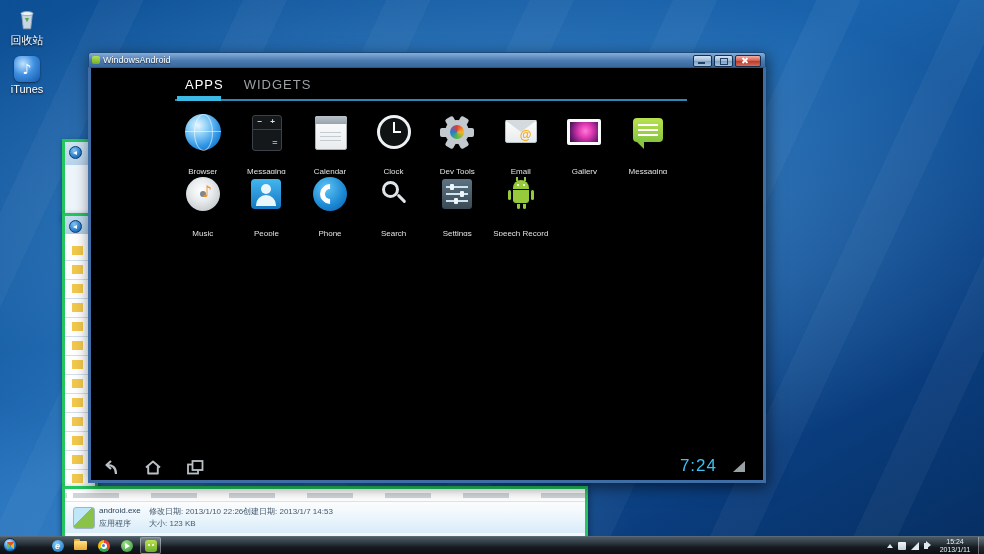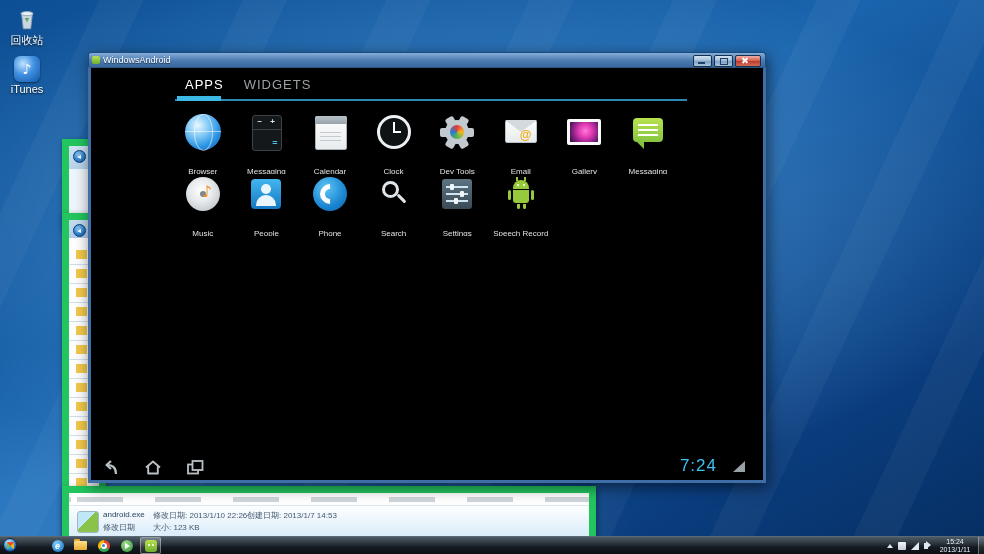--- a/index.html
+++ b/index.html
@@ -14,21 +14,21 @@
       linear-gradient(150deg,#0d4f94,#1a64ad 45%,#0a3d7e 80%,#062e61);
   }
   
   .dicon{position:absolute;width:46px;text-align:center;z-index:1;cursor:default}
   .dicon-label{font-size:11px;color:#fff;text-shadow:0 1px 2px rgba(0,0,0,.9);margin-top:1px;white-space:nowrap}
   .itunes-ic{width:26px;height:26px;margin:0 auto;border-radius:6px;
     background:radial-gradient(circle at 35% 30%, #bfe3ff, #3f8fe0 45%, #1255a8);
     display:flex;align-items:center;justify-content:center;box-shadow:0 1px 2px rgba(0,0,0,.5)}
   .itunes-ic span{color:#fff;font-size:14px;font-family:"DejaVu Sans",sans-serif}
   
-  .bgwin{position:absolute;z-index:2;border:7px solid #22c55e;box-shadow:1px 2px 6px rgba(0,0,0,.4);background:#f4f8fc}
+  .bgwin{position:absolute;z-index:2;border:3px solid #22c55e;box-shadow:1px 2px 6px rgba(0,0,0,.4);background:#f4f8fc}
   .bwin-a{left:62px;top:139px;width:30px;height:76px;background:linear-gradient(#cfe3f3,#b7d3ea 30%,#eef5fb 30%)}
   .bwin-a .navcirc,.bwin-b .navcirc{position:absolute;left:4px;top:4px;width:11px;height:11px;border-radius:50%;
     background:radial-gradient(circle at 38% 30%, #8cc4f2, #2f86d2 55%, #12529c);border:1px solid #0d3d72}
   .bwin-a .navcirc::before,.bwin-b .navcirc::before{content:"";position:absolute;left:3px;top:3.5px;
     border-top:2px solid transparent;border-bottom:2px solid transparent;border-right:4px solid #fff}
   .bwin-b{left:62px;top:213px;width:30px;height:317px;background:linear-gradient(#c6ddf0,#b0cde8 18px,#ffffff 18px)}
   .bwin-b .rows{position:absolute;left:0;top:26px;right:0;bottom:6px;
     background:
       repeating-linear-gradient(180deg, rgba(0,0,0,0) 0 18px, rgba(205,220,233,.9) 18px 19px),
       repeating-linear-gradient(180deg, #f2c94c 0 9px, rgba(0,0,0,0) 9px 19px) 7px 4px / 11px calc(100% - 8px) no-repeat}
@@ -197,21 +197,21 @@
   <div class="rows"></div>
 </div>
 
 <div class="bgwin bwin-files">
   <div class="file-sliver"></div>
   <div class="details">
     <span class="fi-icon"></span>
     <span class="fi name">android.exe</span>
     <span class="fi mod">修改日期: 2013/1/10 22:26</span>
     <span class="fi cre">创建日期: 2013/1/7 14:53</span>
-    <span class="fi typ">修改日期</span>
+    <span class="fi typ">应用程序</span>
     <span class="fi siz">大小: 123 KB</span>
   </div>
 </div>
 
 <div class="win">
   <div class="titlebar">
     <span class="wicon"></span>
     <span class="wtitle">WindowsAndroid</span>
     <span class="wbtns">
       <span class="wbtn min"></span>

